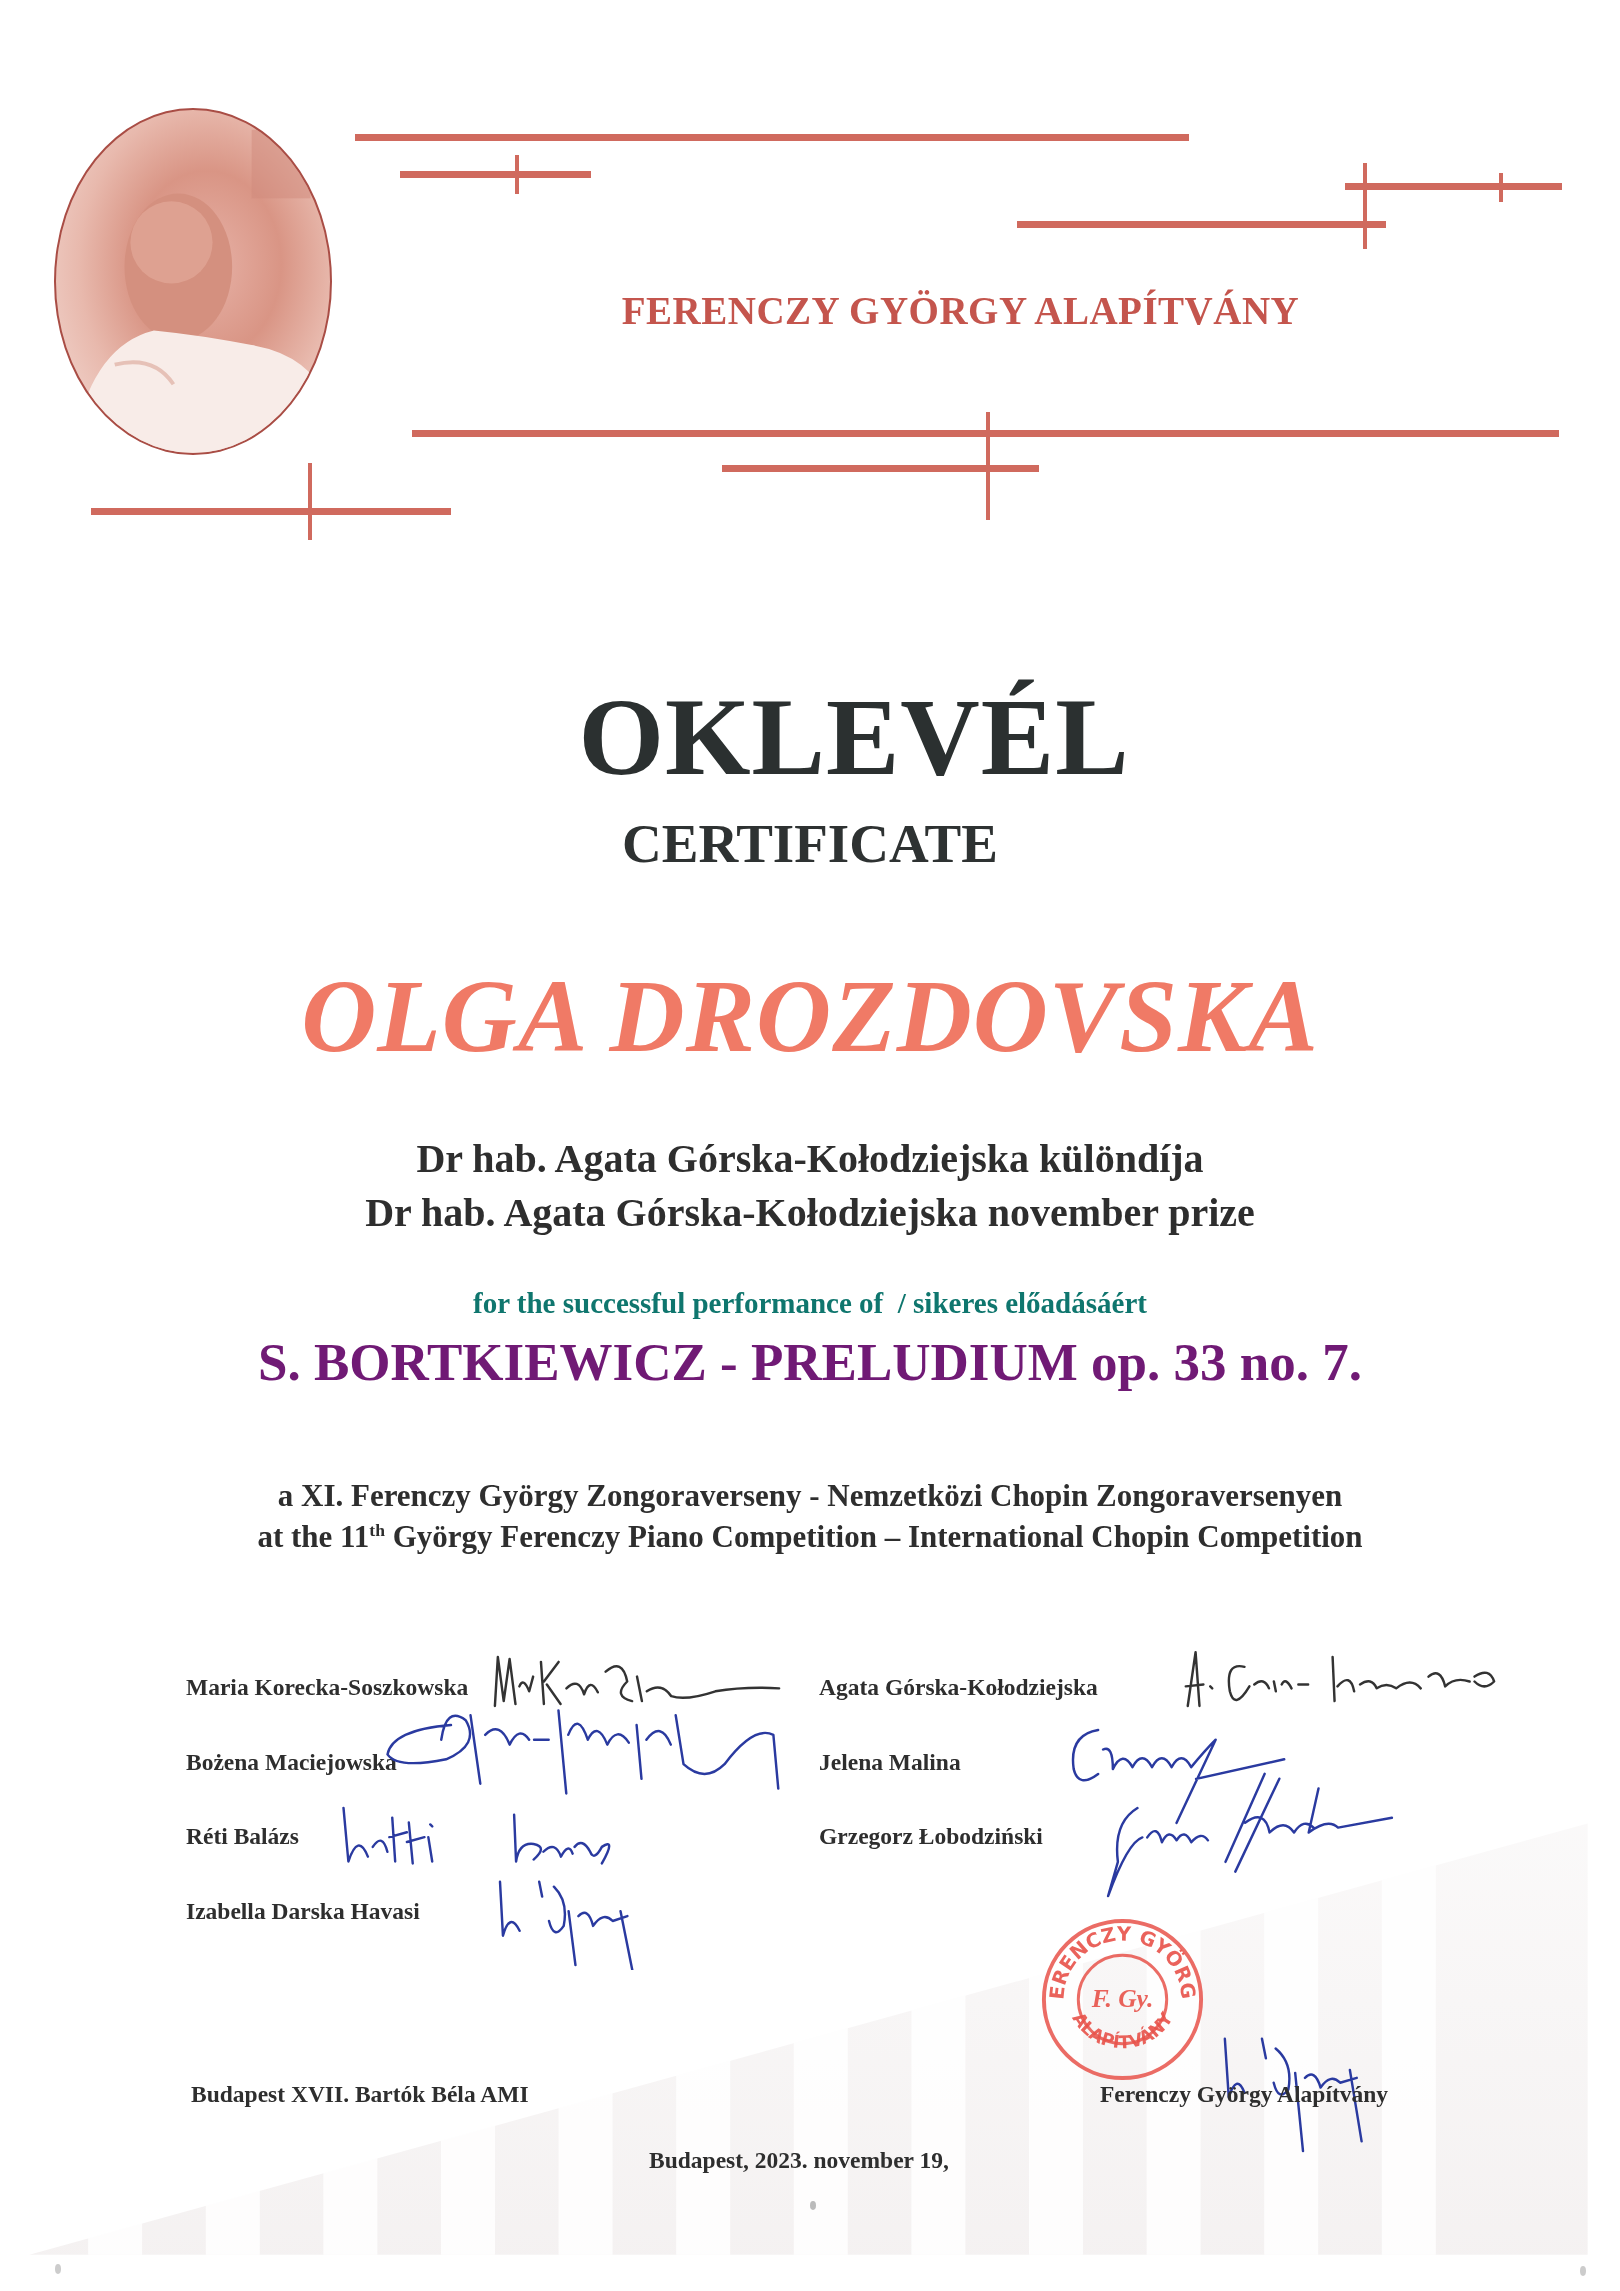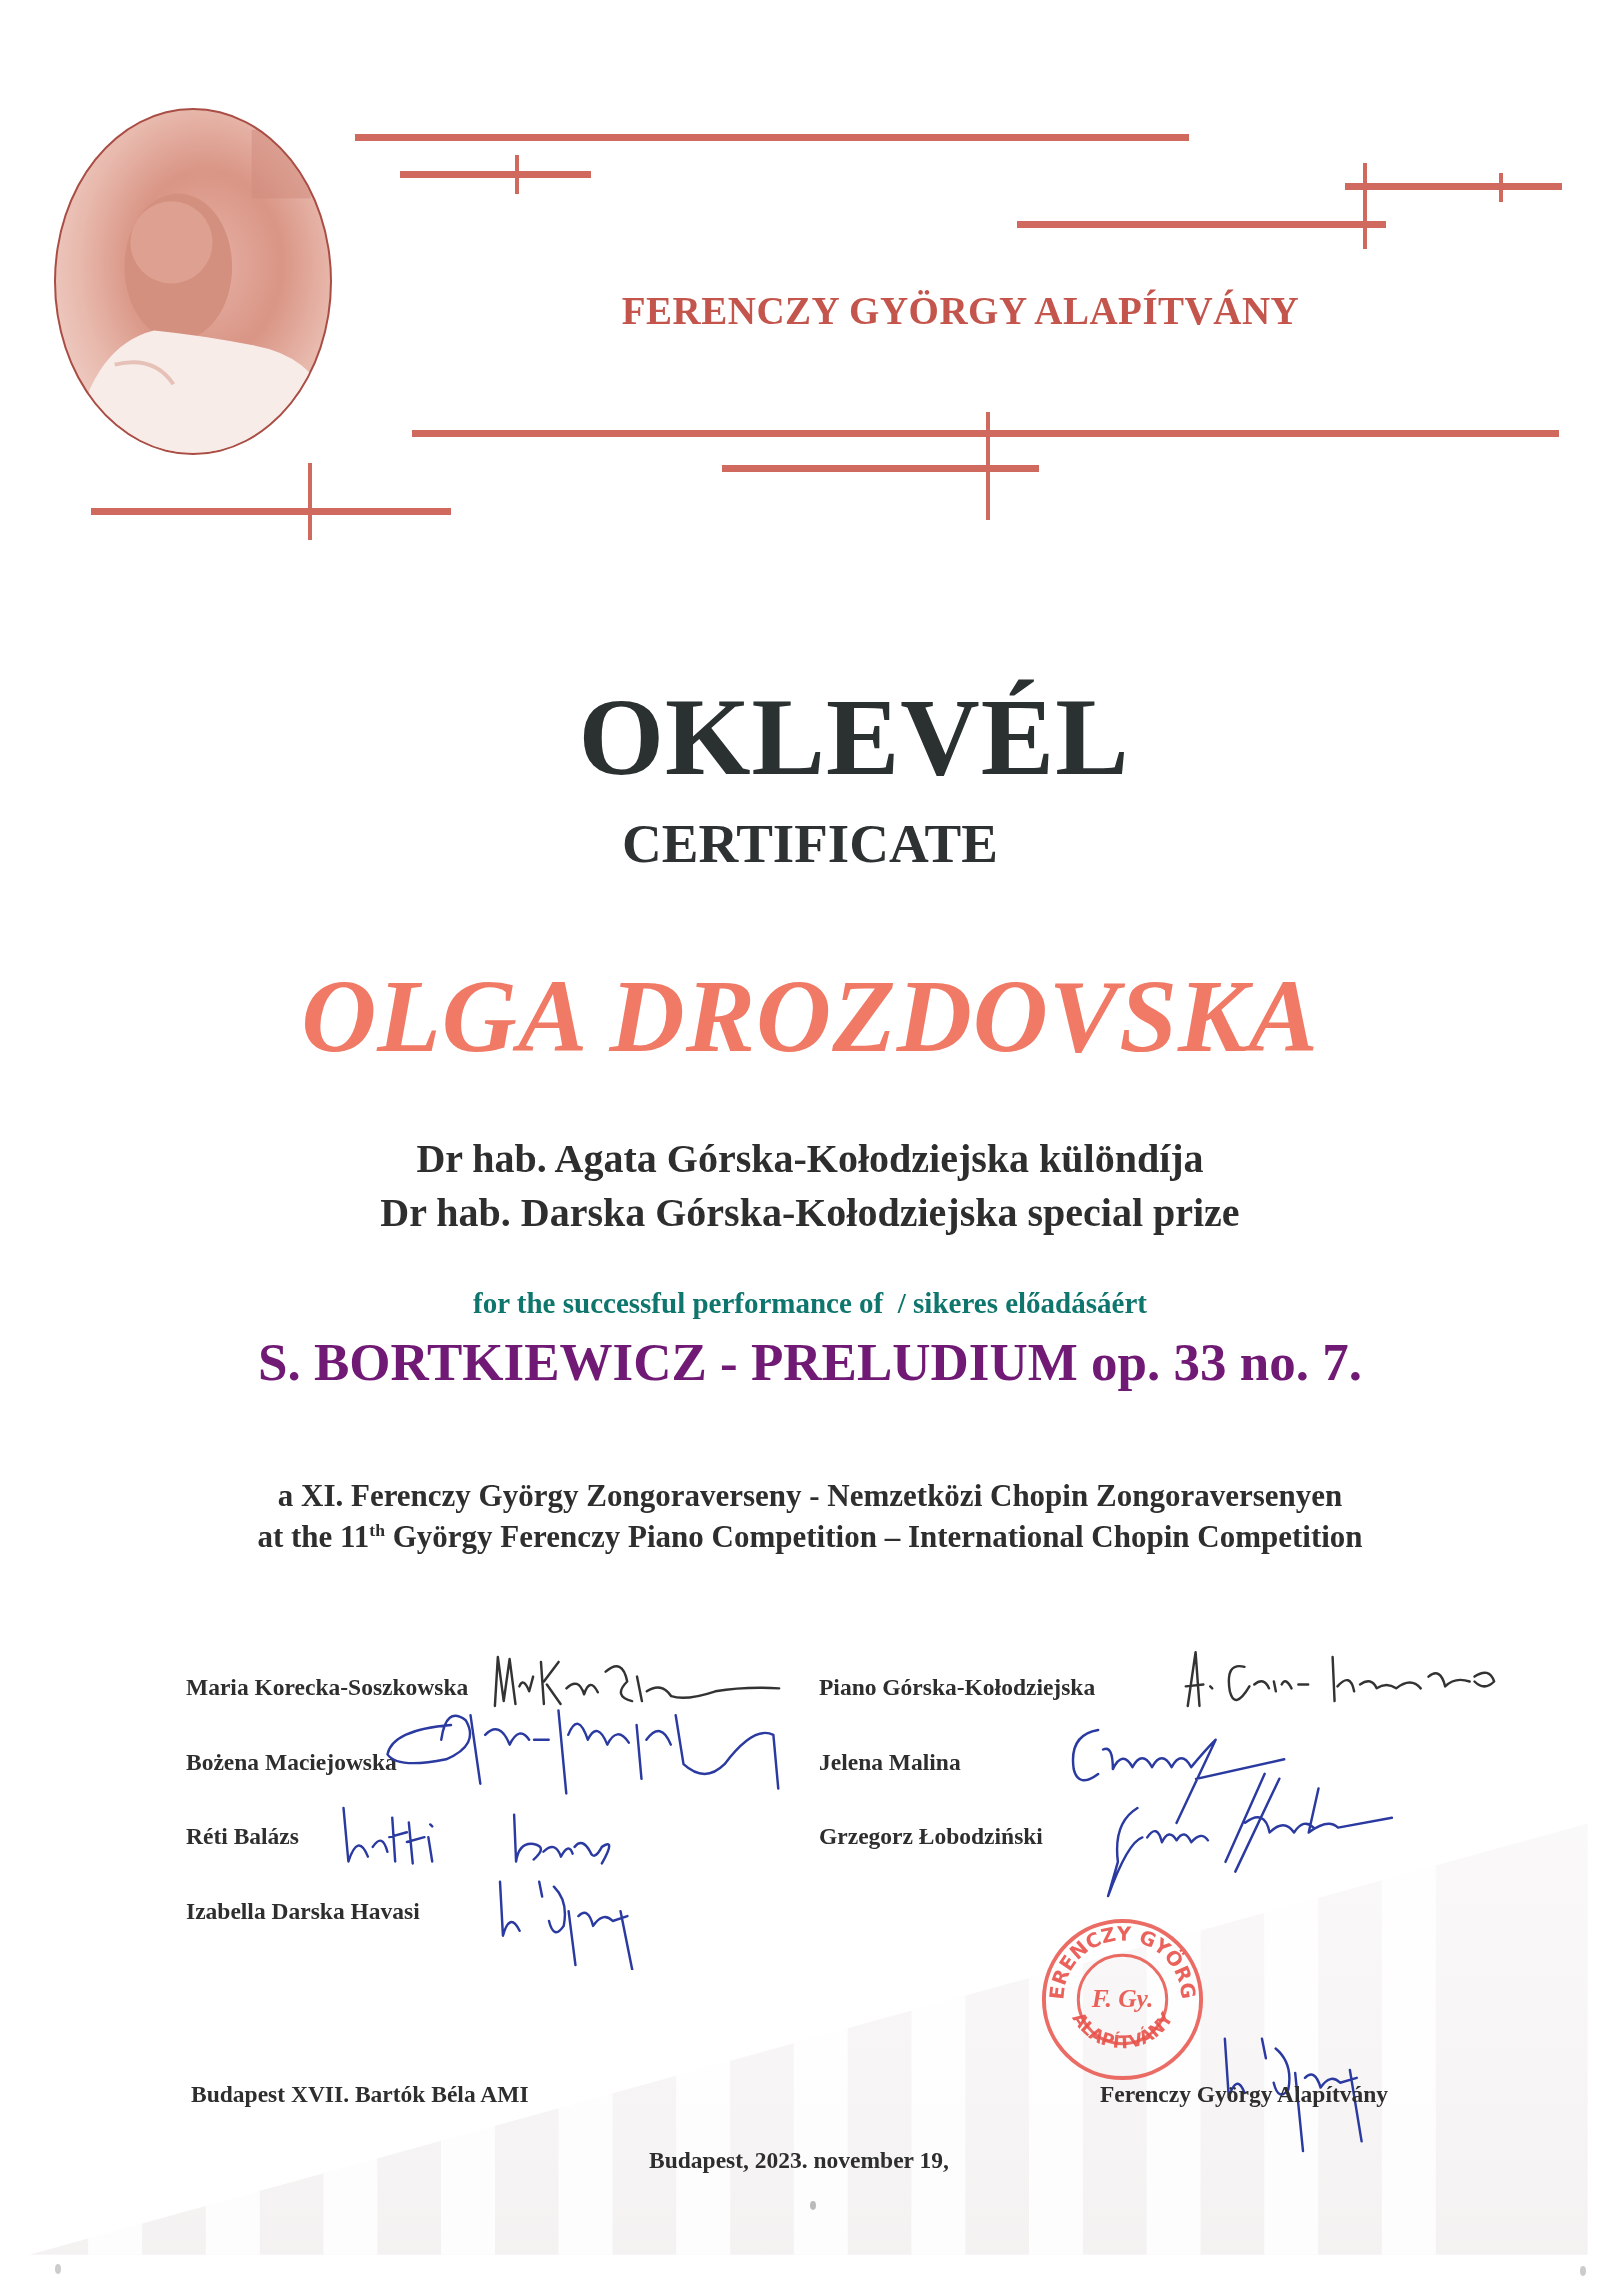--- a/index.html
+++ b/index.html
@@ -69,36 +69,36 @@
 </div>
 
 <div class="abs" style="left:549px; top:288px; width:823px; text-align:center; font-family:'Liberation Serif', serif; font-weight:bold; font-size:39px; color:#c4554d; letter-spacing:0.5px;">FERENCZY GYÖRGY ALAPÍTVÁNY</div>
 
 <div class="center" style="top:674px; font-weight:bold; font-size:110px; color:#2b3030; letter-spacing:1px;padding-left:44px;">OKLEVÉL</div>
 <div class="center" style="top:812px; font-weight:bold; font-size:55px; color:#2e3232;">CERTIFICATE</div>
 
 <div class="center" style="top:956px; font-weight:bold; font-style:italic; font-size:104px; color:#f07a66; letter-spacing:1px;">OLGA DROZDOVSKA</div>
 
 <div class="center" style="top:1135px; font-weight:bold; font-size:40px; color:#2e2e2e;">Dr hab. Agata Górska-Kołodziejska különdíja</div>
-<div class="center" style="top:1189px; font-weight:bold; font-size:40px; color:#2e2e2e;">Dr hab. Darska Górska-Kołodziejska special prize</div>
+<div class="center" style="top:1189px; font-weight:bold; font-size:40px; color:#2e2e2e;">Dr hab. Agata Górska-Kołodziejska november prize</div>
 
 <div class="center" style="top:1287px; font-weight:bold; font-size:29px; color:#0f766e; white-space:pre;">for the successful performance of  / sikeres előadásáért</div>
 <div class="center" style="top:1332px; font-weight:bold; font-size:53px; color:#701a75;font-family:Liberation Serif, serif;">S. BORTKIEWICZ - PRELUDIUM op. 33 no. 7.</div>
 
 <div class="center" style="top:1478px; font-weight:bold; font-size:31px; color:#2e2e2e;">a XI. Ferenczy György Zongoraverseny - Nemzetközi Chopin Zongoraversenyen</div>
 <div class="center" style="top:1519px; font-weight:bold; font-size:31px; color:#2e2e2e;text-align:center;">
   <span>at the 11</span><sup style="font-size:17.6px;">th</sup><span> György Ferenczy Piano Competition – International Chopin Competition</span>
 </div>
 
 <div class="sig-label" style="left:186px; top:1674px;">Maria Korecka-Soszkowska</div>
 <div class="sig-label" style="left:186px; top:1749px;">Bożena Maciejowska</div>
 <div class="sig-label" style="left:186px; top:1823px;">Réti Balázs</div>
 <div class="sig-label" style="left:186px; top:1898px;">Izabella Darska Havasi</div>
 
-<div class="sig-label" style="left:819px; top:1674px;">Piano Górska-Kołodziejska</div>
+<div class="sig-label" style="left:819px; top:1674px;">Agata Górska-Kołodziejska</div>
 <div class="sig-label" style="left:819px; top:1749px;">Jelena Malina</div>
 <div class="sig-label" style="left:819px; top:1823px;">Grzegorz Łobodziński</div>
 
 <svg class="sig black" style="left:490px; top:1647px;" width="294" height="69" viewBox="0 0 300 70">
   <path d="M5 60 L8 10 L14 55 L20 12 L26 58 M30 40 Q34 30 40 45 L44 30 M52 15 L55 58 M55 35 L70 15 M58 38 L72 58 M78 42 Q90 30 96 48 Q102 30 110 46 M118 25 Q135 10 140 35 Q125 50 145 55 M150 30 L155 55 M160 45 Q175 35 185 50 Q200 55 230 45 Q260 40 295 42"></path>
 </svg>
 <svg class="sig" style="left:372px; top:1686px;" width="412" height="127" viewBox="0 0 420 130">
   <path d="M80 40 Q20 45 15 70 Q25 85 75 75 Q110 60 95 35 Q75 20 70 55 M100 30 L110 100 M115 50 Q130 35 140 60 Q150 40 160 55 M165 55 L180 55 M190 25 L198 110 M200 50 Q210 25 220 55 Q230 35 240 60 Q250 40 262 58 M270 40 L275 95 M280 55 Q295 35 305 60 M310 30 L318 80 Q340 100 360 80 Q390 40 410 50 L415 105"></path>
 </svg>
 <svg class="sig" style="left:338px; top:1803px;" width="284" height="78" viewBox="0 0 290 80">

